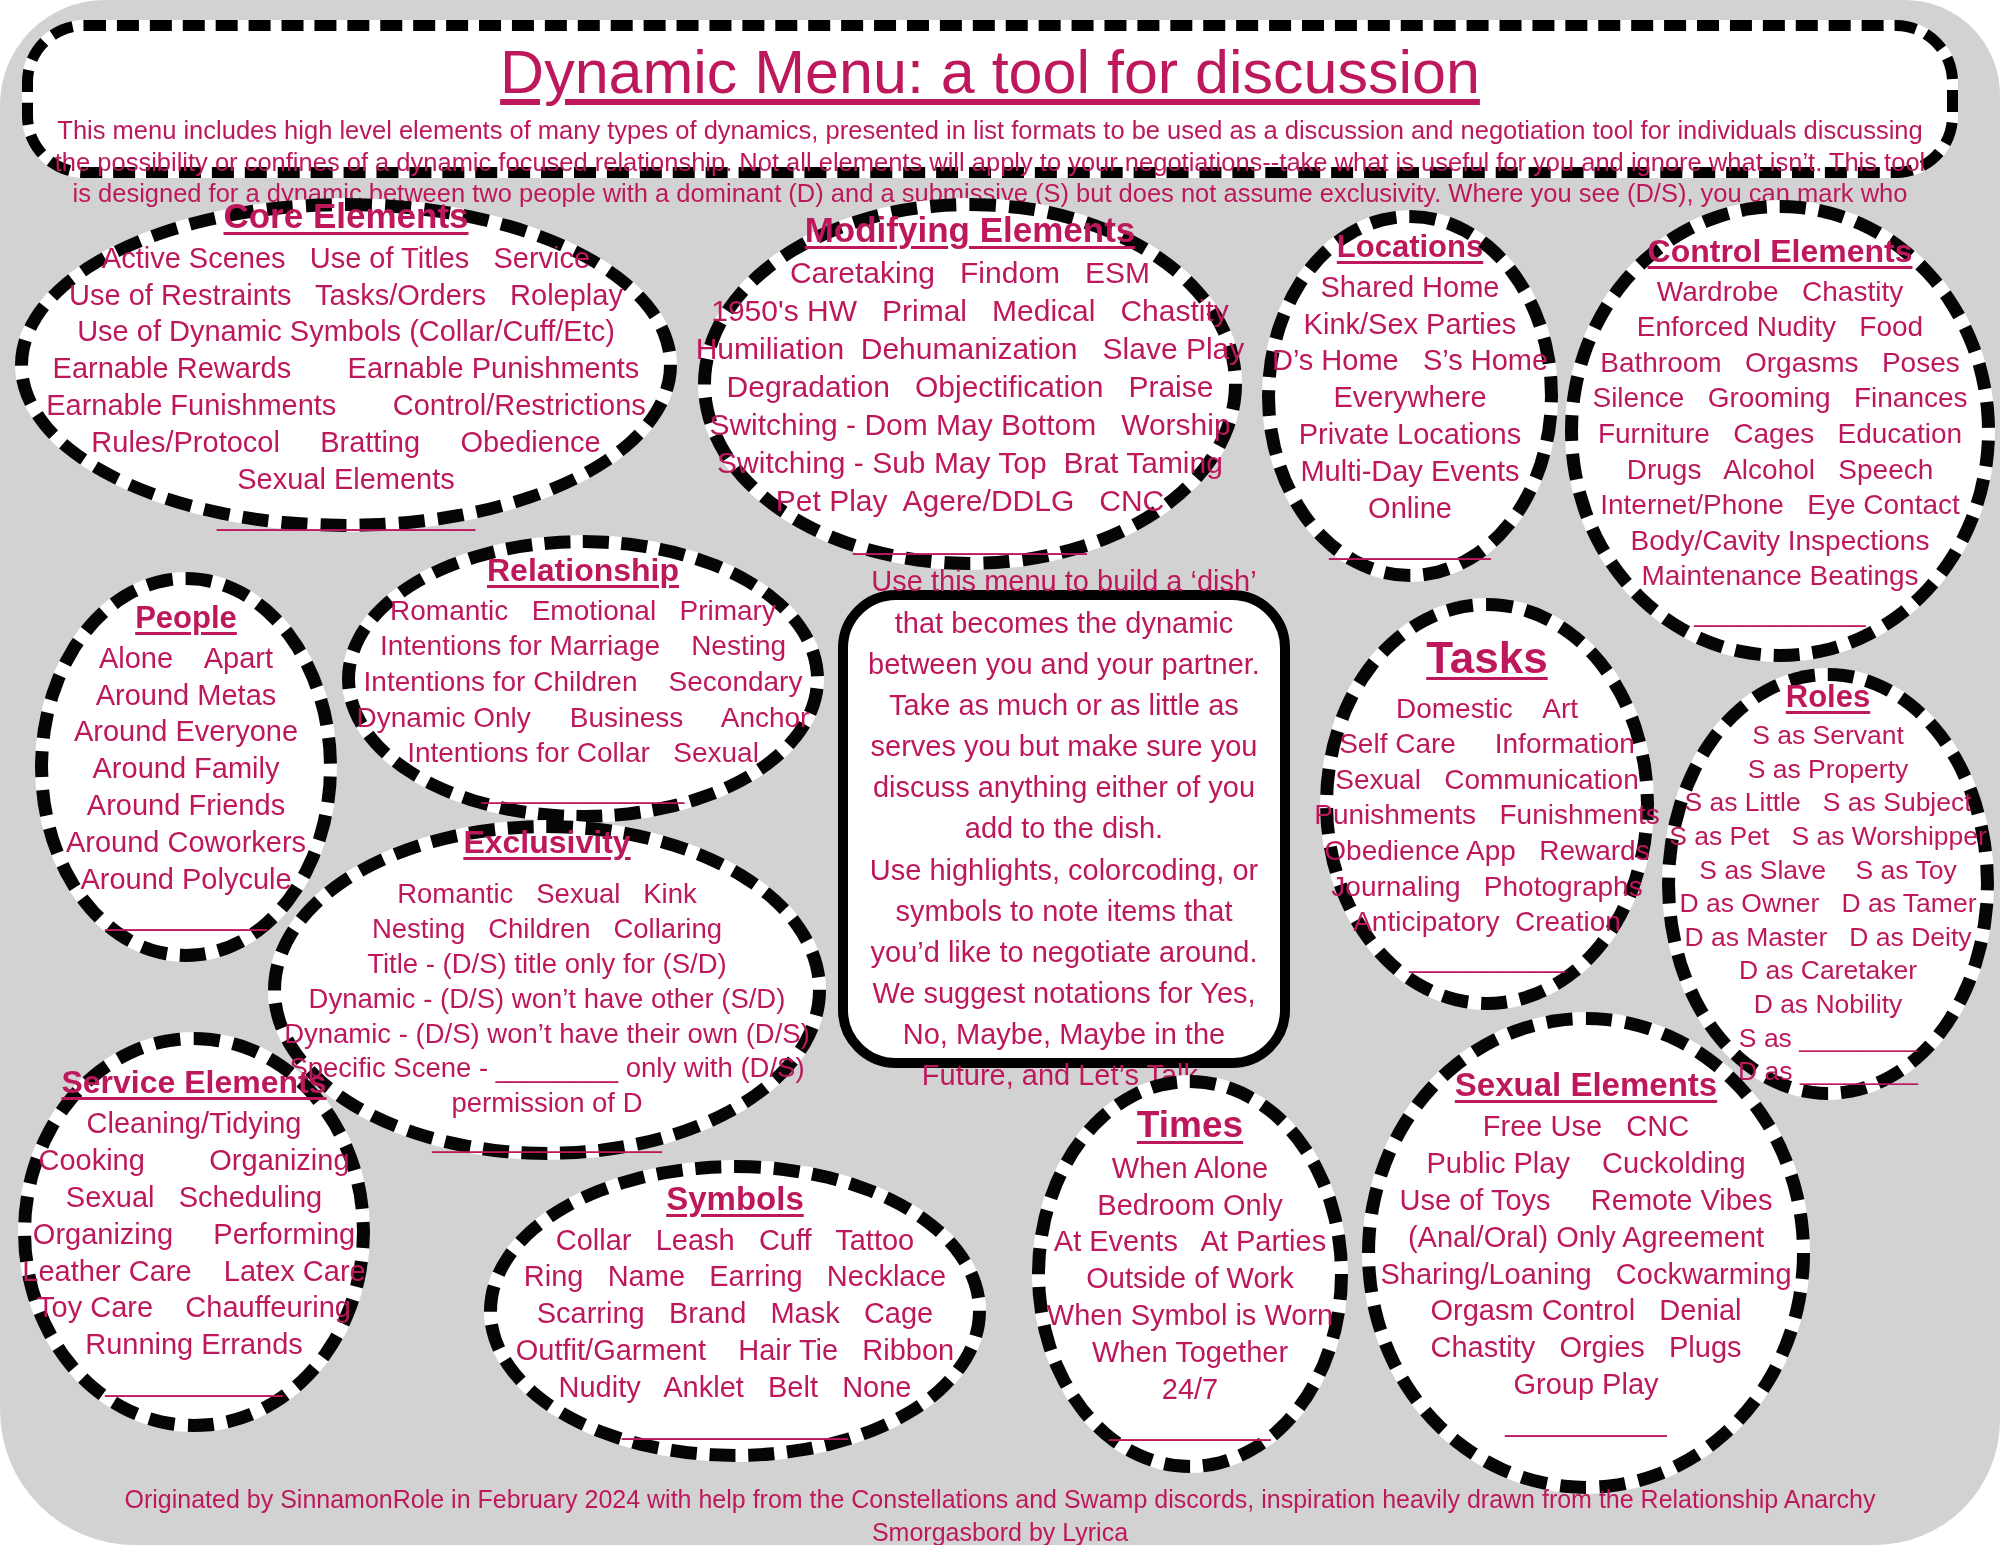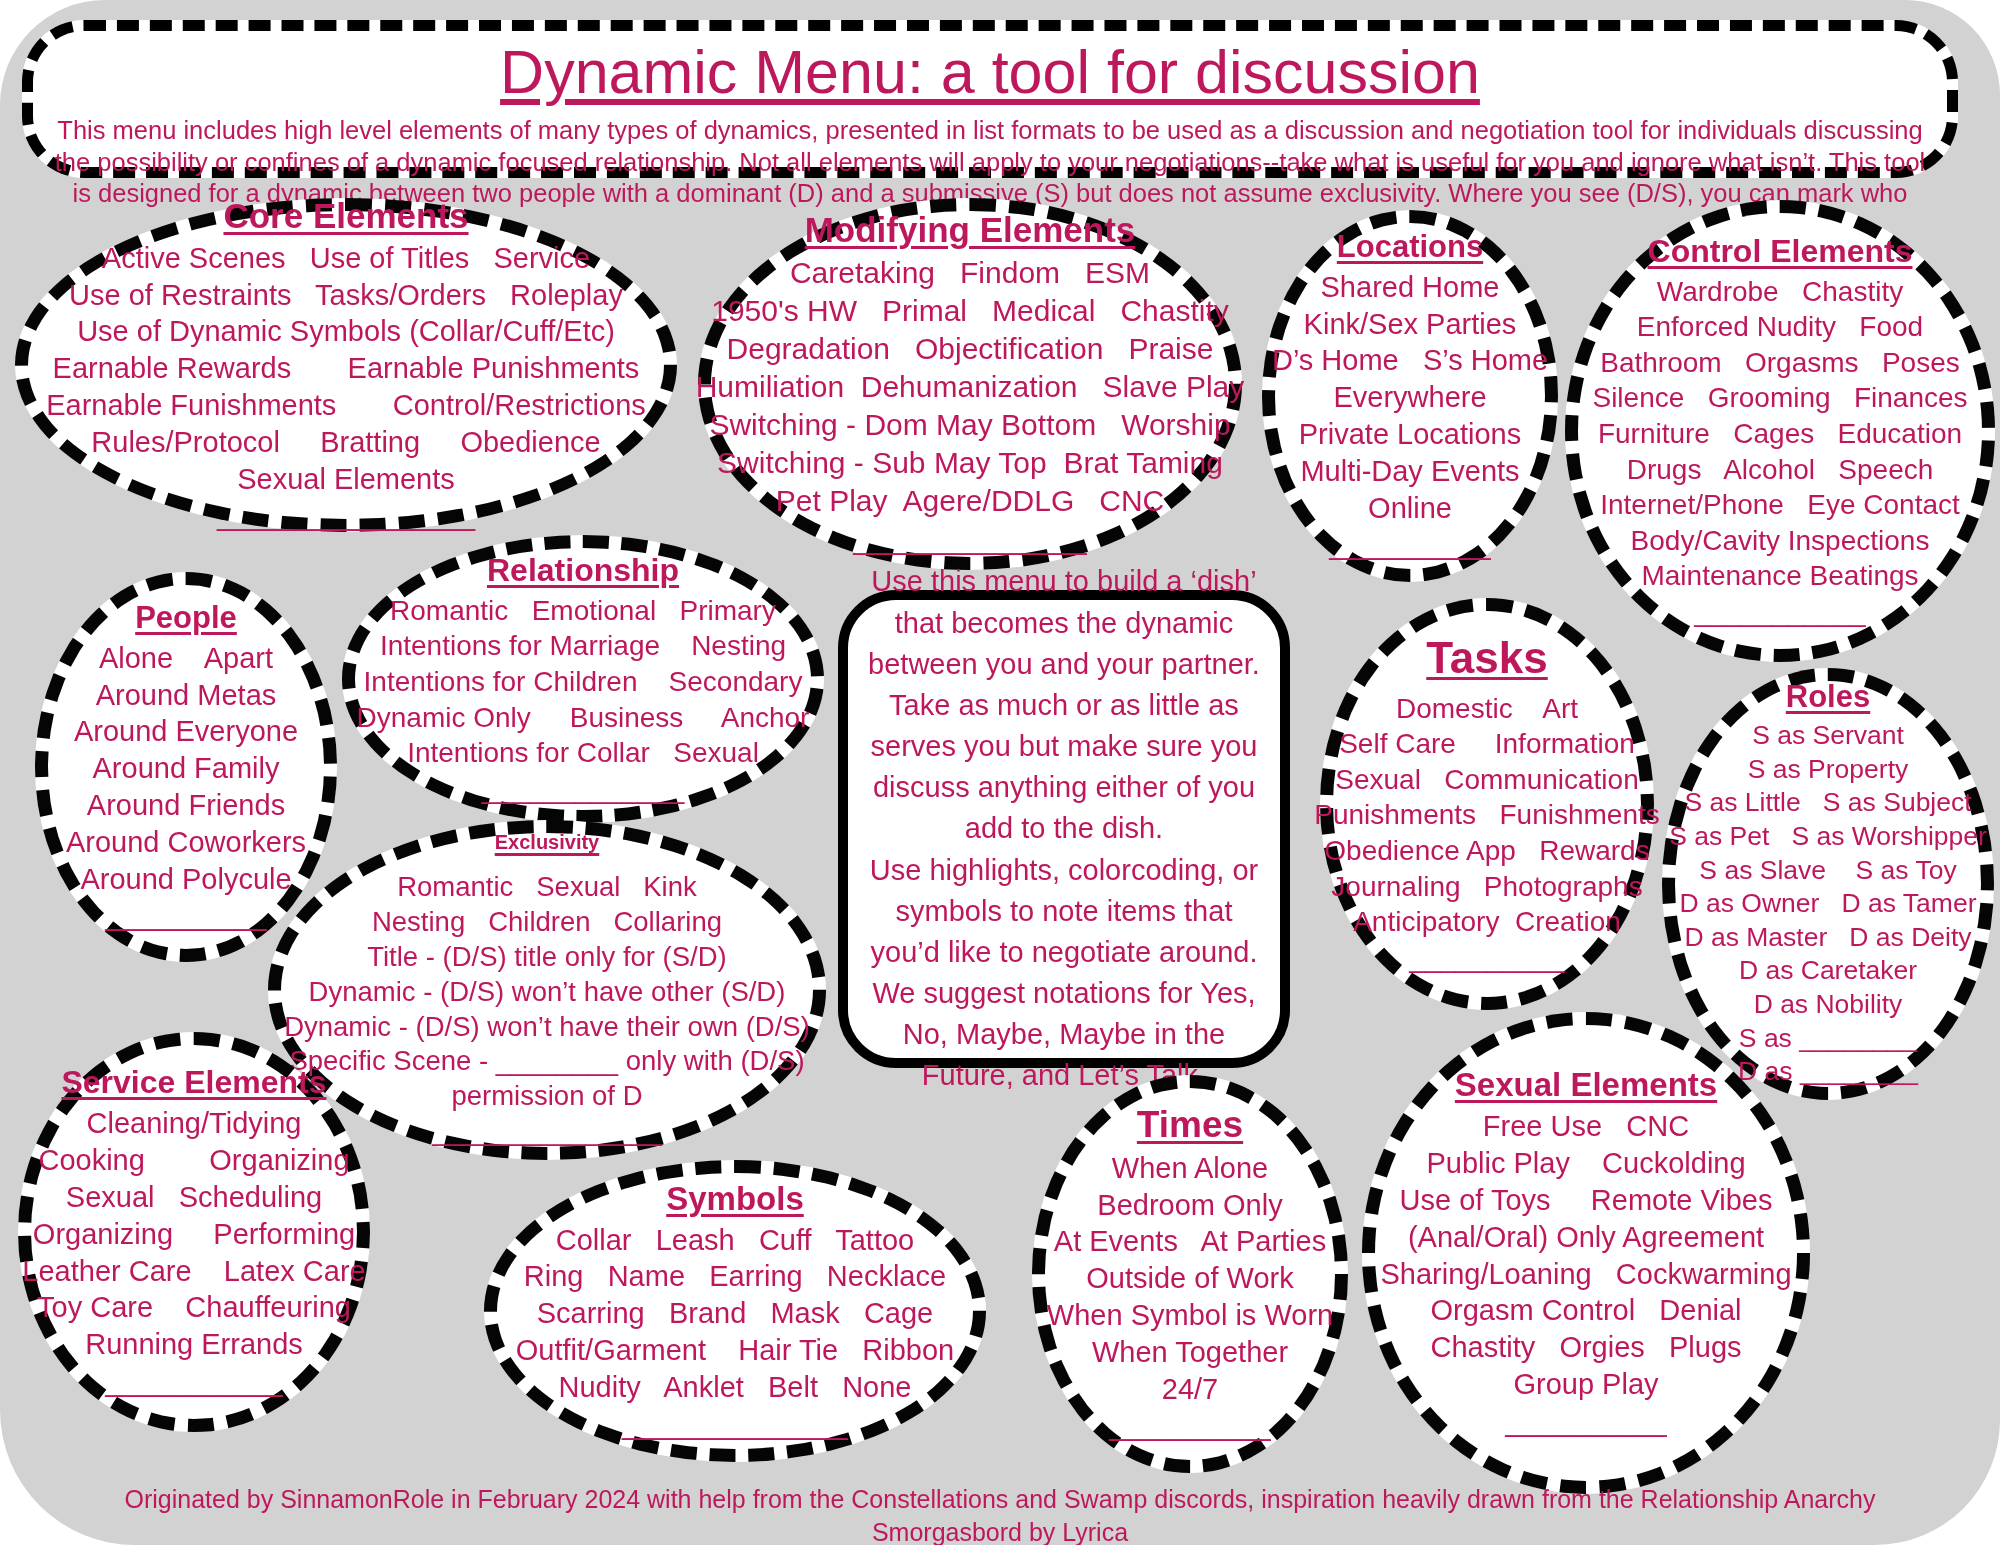--- a/index.html
+++ b/index.html
@@ -40,22 +40,22 @@
         <div class="line">Sexual Elements</div>
         <div class="line">________________</div>
       </div>
   </div>
 
   <div class="bubble" style="left:698px;top:198px;width:544px;height:372px;">
     <div class="btitle" style="font-size:35px;">Modifying Elements</div>
     <div class="blines" style="font-size:30px;">
         <div class="line">Caretaking   Findom   ESM</div>
         <div class="line">1950's HW   Primal   Medical   Chastity</div>
+        <div class="line">Humiliation  Dehumanization   Slave Play</div>
         <div class="line">Degradation   Objectification   Praise</div>
-        <div class="line">Humiliation  Dehumanization   Slave Play</div>
         <div class="line">Switching - Dom May Bottom   Worship</div>
         <div class="line">Switching - Sub May Top  Brat Taming</div>
         <div class="line">Pet Play  Agere/DDLG   CNC</div>
         <div class="line">______________</div>
       </div>
   </div>
 
   <div class="bubble" style="left:1262px;top:210px;width:296px;height:372px;">
     <div class="btitle" style="font-size:31px;">Locations</div>
     <div class="blines" style="font-size:29px;">
@@ -142,21 +142,21 @@
         <div class="line">D as Owner   D as Tamer</div>
         <div class="line">D as Master   D as Deity</div>
         <div class="line">D as Caretaker</div>
         <div class="line">D as Nobility</div>
         <div class="line">S as ________</div>
         <div class="line">D as ________</div>
       </div>
   </div>
 
   <div class="bubble" style="left:268px;top:820px;width:558px;height:340px;">
-    <div class="btitle" style="font-size:20px;margin-bottom:16px;">Exclusivity</div>
+    <div class="btitle" style="font-size:32px;margin-bottom:16px;">Exclusivity</div>
     <div class="blines" style="font-size:27.5px;">
         <div class="line">Romantic   Sexual   Kink</div>
         <div class="line">Nesting   Children   Collaring</div>
         <div class="line">Title - (D/S) title only for (S/D)</div>
         <div class="line">Dynamic - (D/S) won’t have other (S/D)</div>
         <div class="line">Dynamic - (D/S) won’t have their own (D/S)</div>
         <div class="line">Specific Scene - ________ only with (D/S)</div>
         <div class="line">permission of D</div>
         <div class="line">_______________</div>
       </div>

